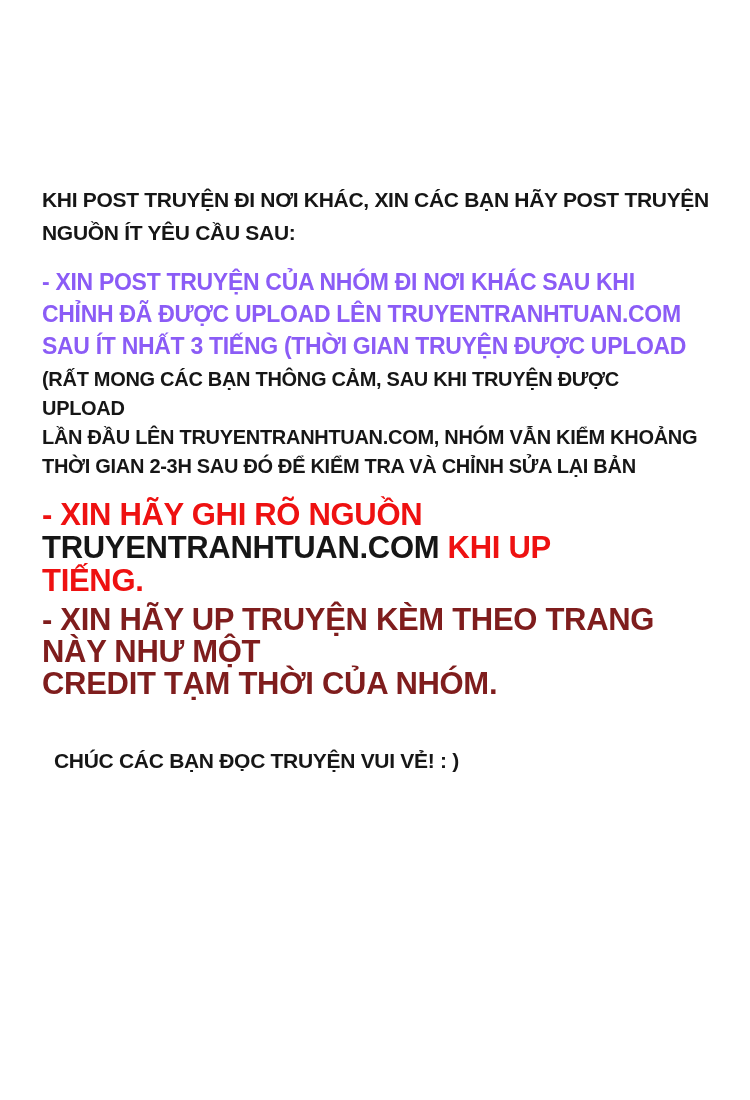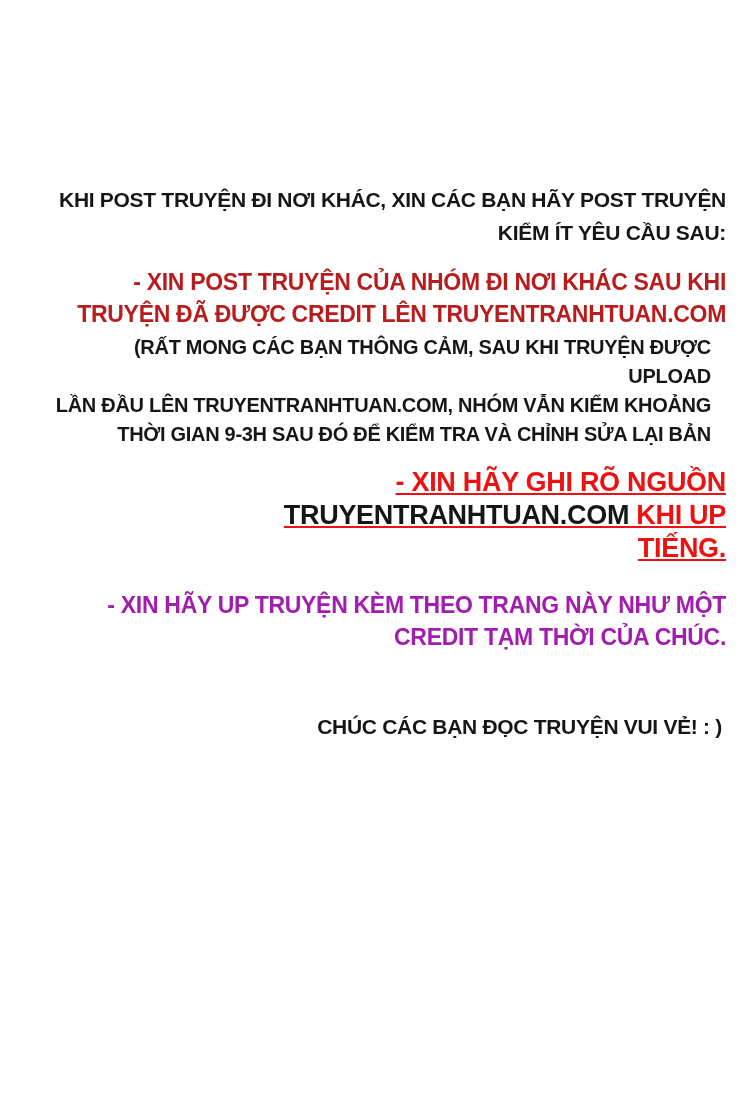--- a/index.html
+++ b/index.html
@@ -9,97 +9,96 @@
   body {
     width: 750px;
     height: 1100px;
     background: #ffffff;
     position: relative;
     overflow: hidden;
     font-family: "Liberation Sans", "DejaVu Sans", sans-serif;
   }
   .page {
     position: absolute;
-    left: 54px;
+    left: 42px;
     top: 183px;
     width: 672px;
-    text-align: right;
   }
   .para {
     font-weight: bold;
     letter-spacing: -0.3px;
     color: #161616;
   }
   .line { display: block; }
 
   .p-intro {
     font-size: 21px;
     line-height: 33px;
     margin: 0 0 17px 0;
   }
   .p-rule1 {
     font-size: 23px;
     line-height: 32px;
     margin: 0 0 3px 0;
-    color: #b91c1c;
+    color: #8b5cf6;
   }
   .p-note {
     font-size: 20px;
     line-height: 29px;
     margin: 0 15px 17px 0;
   }
   .p-rule2 {
-    font-size: 27px;
+    font-size: 31px;
     line-height: 33px;
-    margin: 0 0 24px 0;
+    margin: 0 0 7px 0;
     color: #ee1111;
-    text-decoration: underline;
   }
   .p-rule3 {
-    font-size: 23px;
+    font-size: 31px;
     line-height: 32px;
-    margin: 0 0 57px 0;
-    color: #a21caf;
+    margin: 0 0 44px 0;
+    color: #7f1d1d;
   }
   .p-closing {
     font-size: 21px;
     line-height: 33px;
-    margin: 4px;
+    margin: 12px;
   }
   .red   { color: #ee1111; }
   .black { color: #161616; }
 </style>
 </head>
 <body>
 
 <div class="page">
 
   <p class="para p-intro">
     <span class="line">KHI POST TRUYỆN ĐI NƠI KHÁC, XIN CÁC BẠN HÃY POST TRUYỆN</span>
-    <span class="line">KIỂM ÍT YÊU CẦU SAU:</span>
+    <span class="line">NGUỒN ÍT YÊU CẦU SAU:</span>
   </p>
 
   <p class="para p-rule1">
     <span class="line">- XIN POST TRUYỆN CỦA NHÓM ĐI NƠI KHÁC SAU KHI</span>
-    <span class="line">TRUYỆN ĐÃ ĐƯỢC CREDIT LÊN TRUYENTRANHTUAN.COM</span>
+    <span class="line">CHỈNH ĐÃ ĐƯỢC UPLOAD LÊN TRUYENTRANHTUAN.COM</span>
+    <span class="line">SAU ÍT NHẤT 3 TIẾNG (THỜI GIAN TRUYỆN ĐƯỢC UPLOAD</span>
   </p>
 
   <p class="para p-note">
     <span class="line">(RẤT MONG CÁC BẠN THÔNG CẢM, SAU KHI TRUYỆN ĐƯỢC UPLOAD</span>
     <span class="line">LẦN ĐẦU LÊN TRUYENTRANHTUAN.COM, NHÓM VẪN KIỂM KHOẢNG</span>
-    <span class="line">THỜI GIAN 9-3H SAU ĐÓ ĐỂ KIỂM TRA VÀ CHỈNH SỬA LẠI BẢN</span>
+    <span class="line">THỜI GIAN 2-3H SAU ĐÓ ĐỂ KIỂM TRA VÀ CHỈNH SỬA LẠI BẢN</span>
   </p>
 
   <p class="para p-rule2">
     <span class="line"><span class="red">- XIN HÃY GHI RÕ NGUỒN </span><span class="black">TRUYENTRANHTUAN.COM</span><span class="red"> KHI UP</span></span>
     <span class="line">TIẾNG.</span>
   </p>
 
   <p class="para p-rule3">
     <span class="line">- XIN HÃY UP TRUYỆN KÈM THEO TRANG NÀY NHƯ MỘT</span>
-    <span class="line">CREDIT TẠM THỜI CỦA CHÚC.</span>
+    <span class="line">CREDIT TẠM THỜI CỦA NHÓM.</span>
   </p>
 
   <p class="para p-closing">
     <span class="line">CHÚC CÁC BẠN ĐỌC TRUYỆN VUI VẺ! : )</span>
   </p>
 
 </div>
 
 </body></html>

